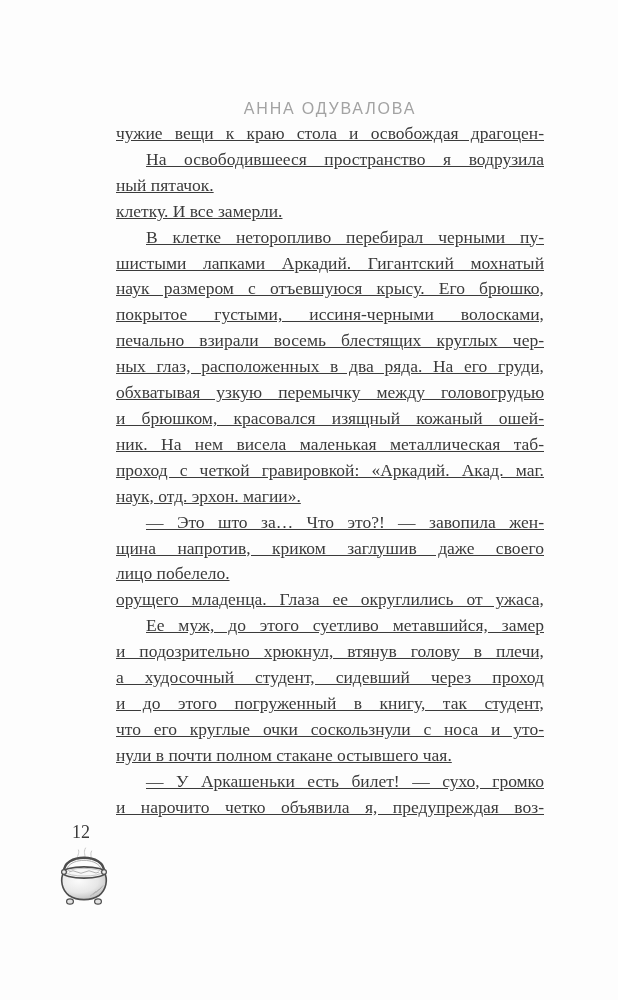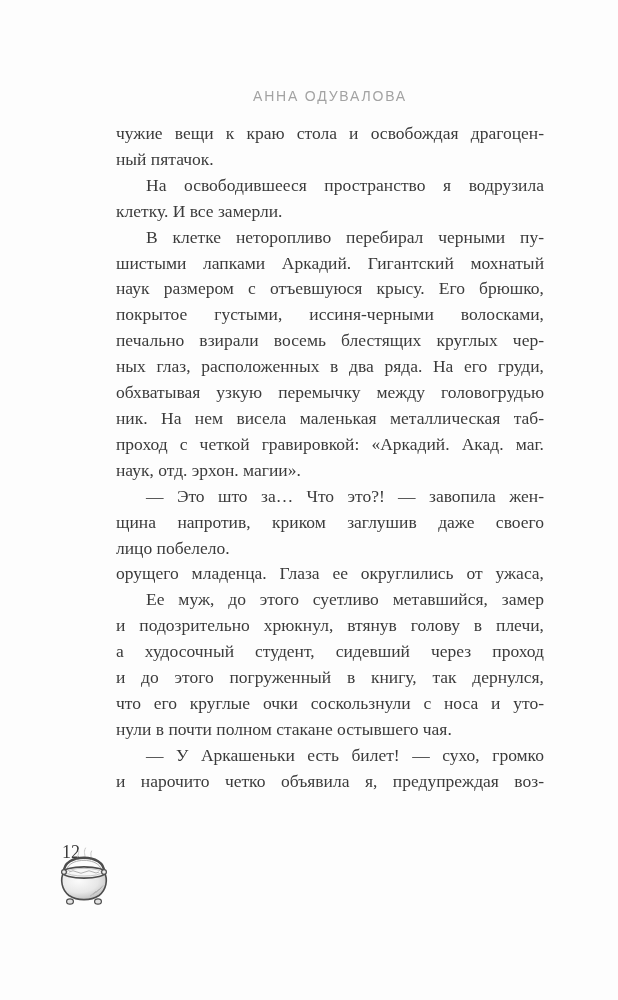--- a/index.html
+++ b/index.html
@@ -11,85 +11,86 @@
   body{
     width:618px;height:1000px;
     background:var(--bg);
     font-family:"Liberation Serif", serif;
     position:relative;
     overflow:hidden;
   }
   .page{position:absolute;inset:0;background:var(--bg);}
   .running-header{
     position:absolute;
-    left:116px;top:88px;width:428px;
+    left:116px;top:100px;width:428px;
     text-align:center;
     font-family:"Liberation Sans", sans-serif;
-    font-size:14px;
+    font-size:16px;
     letter-spacing:1.8px;
     color:var(--header);
   }
   .text-block{
     position:absolute;
     left:116px;top:121px;width:428px;
     color:var(--text);
     font-size:17.5px;
     line-height:25.9px;
   }
   .line{
     text-align:justify;
     text-align-last:justify;
     hyphens:none;
+    text-decoration:underline;
   }
   .line.indent{text-indent:30px;}
   .line.end{text-align-last:left;}
   .page-number{
     position:absolute;
     left:62px;top:822px;width:38px;
-    text-align:left;
+    text-align:center;
     font-size:18px;
     color:var(--text);
-    margin-top:20px;
   }
   .cauldron{
     position:absolute;
     left:56px;top:845px;
     width:56px;height:62px;
   }
 </style>
 </head>
 <body>
 
 <div class="page">
 
   <div class="running-header">АННА ОДУВАЛОВА</div>
 
   <div class="text-block">
       <div class="line">чужие вещи к краю стола и освобождая драгоцен-</div>
+      <div class="line indent">На освободившееся пространство я водрузила</div>
       <div class="line end">ный пятачок.</div>
-      <div class="line indent">На освободившееся пространство я водрузила</div>
       <div class="line end">клетку. И все замерли.</div>
       <div class="line indent">В клетке неторопливо перебирал черными пу-</div>
       <div class="line">шистыми лапками Аркадий. Гигантский мохнатый</div>
       <div class="line">наук размером с отъевшуюся крысу. Его брюшко,</div>
       <div class="line">покрытое густыми, иссиня-черными волосками,</div>
       <div class="line">печально взирали восемь блестящих круглых чер-</div>
       <div class="line">ных глаз, расположенных в два ряда. На его груди,</div>
       <div class="line">обхватывая узкую перемычку между головогрудью</div>
+      <div class="line">и брюшком, красовался изящный кожаный ошей-</div>
       <div class="line">ник. На нем висела маленькая металлическая таб-</div>
       <div class="line">проход с четкой гравировкой: «Аркадий. Акад. маг.</div>
       <div class="line end">наук, отд. эрхон. магии».</div>
       <div class="line indent">— Это што за… Что это?! — завопила жен-</div>
       <div class="line">щина напротив, криком заглушив даже своего</div>
       <div class="line end">лицо побелело.</div>
       <div class="line">орущего младенца. Глаза ее округлились от ужаса,</div>
       <div class="line indent">Ее муж, до этого суетливо метавшийся, замер</div>
       <div class="line">и подозрительно хрюкнул, втянув голову в плечи,</div>
       <div class="line">а худосочный студент, сидевший через проход</div>
-      <div class="line">и до этого погруженный в книгу, так дернулся,</div>
+      <div class="line">и до этого погруженный в книгу, так студент,</div>
       <div class="line">что его круглые очки соскользнули с носа и уто-</div>
       <div class="line end">нули в почти полном стакане остывшего чая.</div>
       <div class="line indent">— У Аркашеньки есть билет! — сухо, громко</div>
       <div class="line">и нарочито четко объявила я, предупреждая воз-</div>
     </div>
 
   <div class="page-number">12</div>
 
   <svg class="cauldron" viewBox="0 0 56 62" aria-hidden="true">
     <defs>

